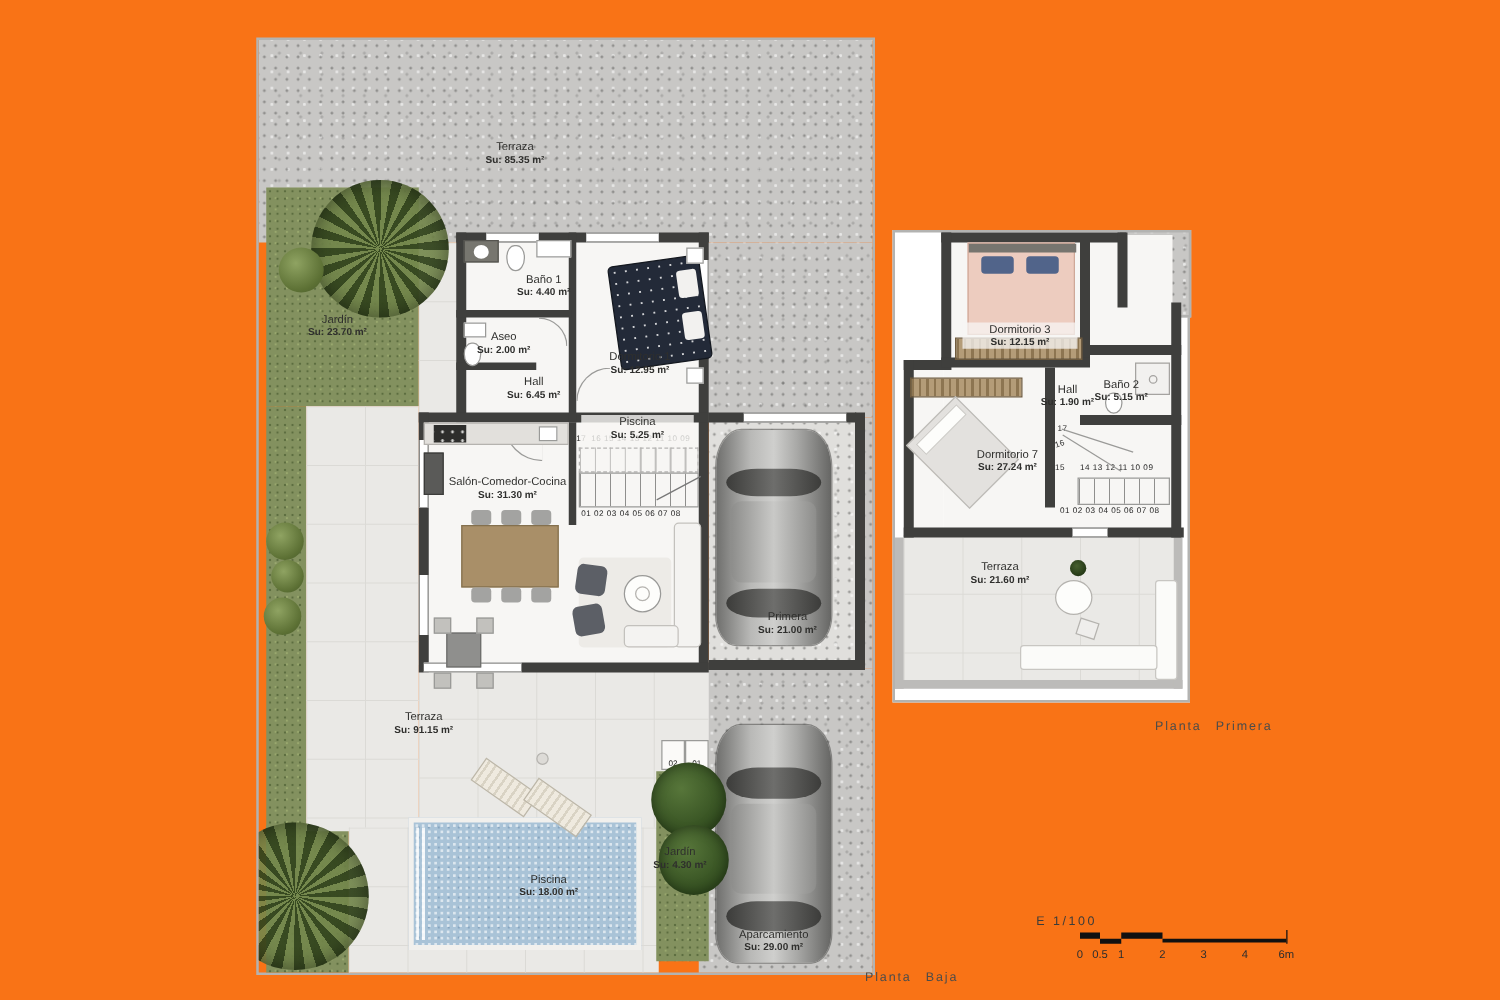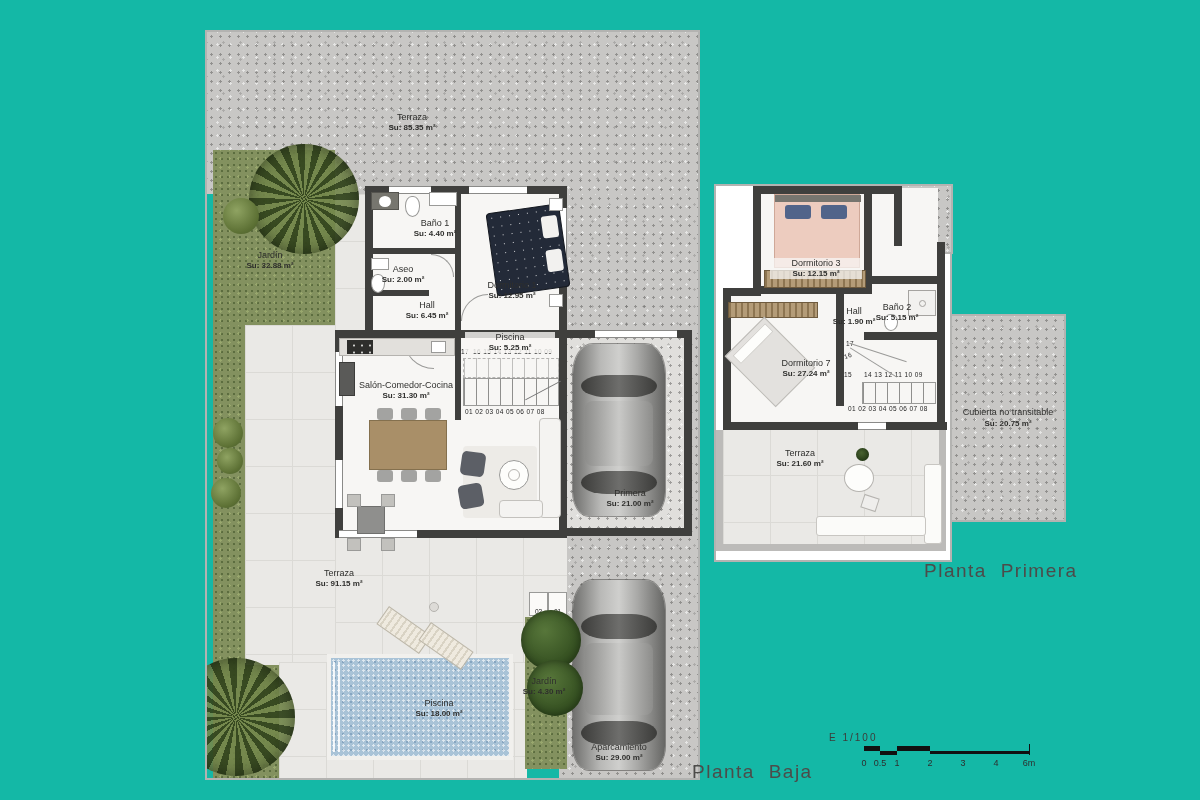--- a/index.html
+++ b/index.html
@@ -1,16 +1,16 @@
 <!DOCTYPE html>
 <html style="--wall: #3f3f3d; --concrete: #c8c7c5; --grass: #83915f; --tile: #eae9e6; --tileline: #dbdad6; --interior: #f7f6f4; --pool: #a9c3d7; --plotborder: #b3b3b1;"><head>
 <meta charset="utf-8">
 <style>
   html,body{margin:0;padding:0;background:#fff;}
-  .canvas{position:relative;width:1200px;height:800px;background:#14b8a6;overflow:hidden;
+  .canvas{position:relative;width:1200px;height:800px;background:#f97316;overflow:hidden;
           font-family:"Liberation Sans",sans-serif;}
   .abs{position:absolute;box-sizing:border-box;}
   .plan{position:absolute;box-sizing:border-box;}
   
   .concrete{background-color:var(--concrete,#c8c7c5);
     background-image:radial-gradient(rgba(90,90,88,.5) 1px,transparent 1.3px),
       radial-gradient(rgba(255,255,255,.55) 1px,transparent 1.3px),
       radial-gradient(rgba(110,110,108,.32) 1px,transparent 1.4px);
     background-size:9px 9px,13px 13px,17px 17px;background-position:0 0,4px 6px,8px 2px;}
   .concrete.light{background-color:#e0dfdc;}
@@ -27,21 +27,21 @@
   .lightwall{background:#bcbbb9;}
   .winH{background:#fff;border-top:1px solid #8a8a88;border-bottom:1px solid #8a8a88;}
   .winV{background:#fff;border-left:1px solid #8a8a88;border-right:1px solid #8a8a88;}
   .pool{background-color:var(--pool,#a9c3d7);
     background-image:radial-gradient(rgba(255,255,255,.6) 1px,transparent 1.2px),
       radial-gradient(rgba(70,110,150,.35) 1px,transparent 1.2px);
     background-size:5px 5px,8px 8px;border:4px solid #f1f0ed;}
   .label{position:absolute;text-align:center;color:#2f2f2d;line-height:1.25;}
   .label .nm{font-size:9px;}
   .label .ar{font-size:8px;font-weight:bold;}
-  .plan-title{position:absolute;font-size:19px;color:#4c4c4a;letter-spacing:1.5px;word-spacing:7px;}
+  .plan-title{position:absolute;font-size:10px;color:#4c4c4a;letter-spacing:1.5px;word-spacing:7px;margin-top:16px;}
   .snum{position:absolute;font-size:6.5px;color:#1e1e1e;white-space:nowrap;letter-spacing:.4px;}
   .risers{background:repeating-linear-gradient(90deg,#8f8f8d 0 1px,transparent 1px 12px);
     border:1px solid #9a9a98;}
   .risersLight{background:repeating-linear-gradient(90deg,#c0bfbd 0 1px,transparent 1px 12px);
     border:1px dashed #b5b4b2;}
   .wardrobe{background:repeating-linear-gradient(90deg,#8d7551 0 2px,#b49c78 2px 6px);
     border:1px solid #6f5b3e;}
   .palm{border-radius:50%;
     background:repeating-conic-gradient(from 10deg,rgba(52,70,30,.95) 0 9deg,rgba(115,135,75,.9) 9deg 18deg);
     box-shadow:inset 0 0 16px rgba(0,0,0,.45);}
@@ -203,21 +203,21 @@
     <div class="abs palm" style="left:-30px;top:626px;width:118px;height:118px;"></div>
     <div class="abs treeDark" style="left:314px;top:578px;width:60px;height:60px;"></div>
     <div class="abs treeDark" style="left:320px;top:628px;width:56px;height:56px;"></div>
 
     <div class="label" style="left:155px;top:80px;width:100px;">
       <div class="nm">Terraza</div>
       <div class="ar">Su: 85.35 m²</div>
     </div>
     <div class="label" style="left:18px;top:218px;width:90px;">
       <div class="nm">Jardín</div>
-      <div class="ar">Su: 32.88 m²</div>
+      <div class="ar">Su: 23.70 m²</div>
     </div>
     <div class="label" style="left:188px;top:186px;width:80px;">
       <div class="nm">Baño 1</div>
       <div class="ar">Su: 4.40 m²</div>
     </div>
     <div class="label" style="left:158px;top:232px;width:76px;">
       <div class="nm">Aseo</div>
       <div class="ar">Su: 2.00 m²</div>
     </div>
     <div class="label" style="left:182px;top:268px;width:76px;">
@@ -255,26 +255,20 @@
     <div class="label" style="left:360px;top:710px;width:104px;">
       <div class="nm">Aparcamiento</div>
       <div class="ar">Su: 29.00 m²</div>
     </div>
   </div>
 
   <div class="plan" style="left:710px;top:180px;width:360px;height:390px;">
     <div class="abs" style="left:4px;top:4px;width:238px;height:378px;border:2px solid var(--plotborder,#b3b3b1);background:#fff;"></div>
     <div class="abs concrete" style="left:186px;top:4px;width:57px;height:70px;border:2px solid var(--plotborder,#b3b3b1);"></div>
 
-    <div class="abs concrete" style="left:240px;top:134px;width:116px;height:208px;border:2px solid var(--plotborder,#b3b3b1);display:flex;align-items:center;justify-content:center;">
-      <div class="label" style="position:static;width:100px;">
-        <div class="nm">Cubierta no transitable</div>
-        <div class="ar">Su: 20.75 m²</div>
-      </div>
-    </div>
 
     <div class="abs tiles" style="left:13px;top:248px;width:222px;height:116px;"></div>
     <div class="abs lightwall" style="left:6px;top:250px;width:7px;height:121px;"></div>
     <div class="abs lightwall" style="left:6px;top:364px;width:230px;height:7px;"></div>
     <div class="abs lightwall" style="left:229px;top:250px;width:7px;height:121px;"></div>
 
     <div class="abs interior" style="left:45px;top:8px;width:183px;height:242px;"></div>
     <div class="abs interior" style="left:15px;top:112px;width:30px;height:138px;"></div>
 
     <div class="abs wall" style="left:43px;top:6px;width:148px;height:8px;"></div>

